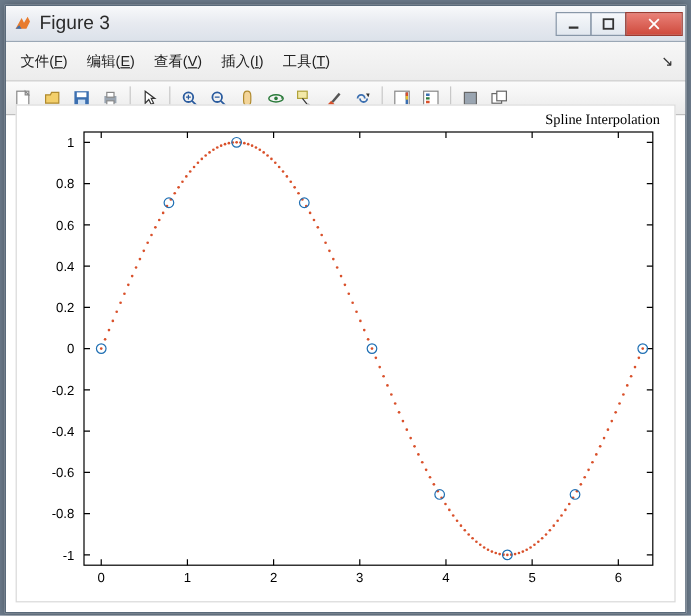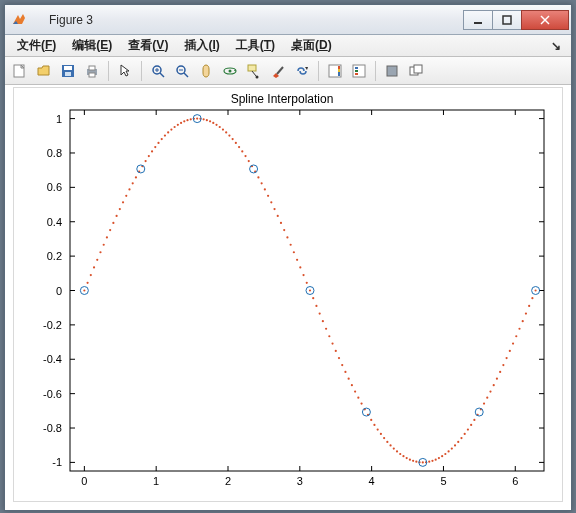--- a/index.html
+++ b/index.html
@@ -1,34 +1,34 @@
 <!DOCTYPE html>
 <html><head>
 <meta charset="utf-8">
 <style>
   * { box-sizing: border-box; margin: 0; padding: 0; }
   body { font-family: "Microsoft YaHei", Tahoma, sans-serif; font-size: 12px; background: #6b7a8a; width: 576px; height: 513px; overflow: hidden; }
   .window { position: absolute; left: 4px; top: 4px; width: 568px; height: 507px; background: #fff; border: 1px solid #5a6a7a; box-shadow: 0 0 6px rgba(0,0,0,0.3); }
   .titlebar { height: 30px; background: linear-gradient(#f8f9fb, #e7eaf0 50%, #dce2ea); display: flex; align-items: center; border-bottom: 1px solid #9aa7b5; }
   .titlebar .ticon { width: 16px; height: 16px; margin: 0 6px; }
-  .titlebar .title { flex: 1; color: #2b2b2b; font-size: 12px; margin-left: 16px; }
+  .titlebar .title { flex: 1; color: #2b2b2b; font-size: 16px; }
   .winbtns { display: flex; height: 20px; margin-right: 2px; }
   .winbtn { width: 30px; height: 20px; border: 1px solid #8897a8; margin-left: -1px; background: linear-gradient(#f6f8fb,#e2e8ef); display: flex; align-items: center; justify-content: center; }
   .winbtn svg { width: 12px; height: 12px; }
   .winbtn.close { width: 48px; background: linear-gradient(#e98178,#cf4b3d); border-color: #9c3b31; }
-  .menubar { height: 22px; background: linear-gradient(#f7f7f7,#ececec); border-bottom: 1px solid #bfbfbf; display: flex; align-items: center; padding: 0 4px; font-weight: bold; }
+  .menubar { height: 33px; background: linear-gradient(#f7f7f7,#ececec); border-bottom: 1px solid #bfbfbf; display: flex; align-items: center; padding: 0 4px; }
   .menuitem { padding: 2px 8px; color: #222; cursor: default; }
   .menuitem u { text-decoration: underline; }
   .menubar .spacer { flex: 1; }
   .menubar .arrow { color: #333; padding: 0 6px; font-size: 12px; }
   .toolbar { height: 28px; background: linear-gradient(#fbfbfb,#eaeaea); border-bottom: 1px solid #bfbfbf; display: flex; align-items: center; padding: 0 4px; gap: 2px; }
   .tbtn { width: 22px; height: 22px; border: 1px solid transparent; display: flex; align-items: center; justify-content: center; border-radius: 2px; }
   .tsep { width: 1px; height: 20px; background: #c8c8c8; margin: 0 3px; }
   .plotarea { position: absolute; top: 82px; left: 8px; right: 8px; bottom: 8px; background: #fff; border: 1px solid #d9d9d9; }
-  .plottitle { position: absolute; top: 4px; left: 0; right: 12px; text-align: center; font-size: 12px; color: #000; font-family: Liberation Sans, sans-serif; }
+  .plottitle { position: absolute; top: 4px; left: 0; right: 12px; text-align: right; font-size: 12px; color: #000; font-family: Liberation Serif, serif; }
   svg.axes { position: absolute; left: 0; top: 0; }
   .ticklbl { font-family: Arial, sans-serif; font-size: 11px; fill: #000; }
 </style>
 </head>
 <body>
 
 <div class="window">
 
   <div class="titlebar">
     <svg class="ticon" viewBox="0 0 16 16">
@@ -55,21 +55,20 @@
         </div>
     </div>
   </div>
 
   <div class="menubar">
     <div class="menuitem"><span>文件</span>(<u>F</u>)</div>
     <div class="menuitem"><span>编辑</span>(<u>E</u>)</div>
     <div class="menuitem"><span>查看</span>(<u>V</u>)</div>
     <div class="menuitem"><span>插入</span>(<u>I</u>)</div>
     <div class="menuitem"><span>工具</span>(<u>T</u>)</div>
-    <div class="menuitem"><span>桌面</span>(<u>D</u>)</div>
     <div class="spacer"></div>
     <div class="arrow">↘</div>
   </div>
 
   <div class="toolbar">
     <div class="tbtn">
         <svg width="16" height="16">
           <rect x="2" y="2" width="10" height="12" fill="#fff" stroke="#888"></rect>
           <path d="M9 2 L12 5 L9 5 Z" fill="#ddd" stroke="#888"></path>
         </svg>

